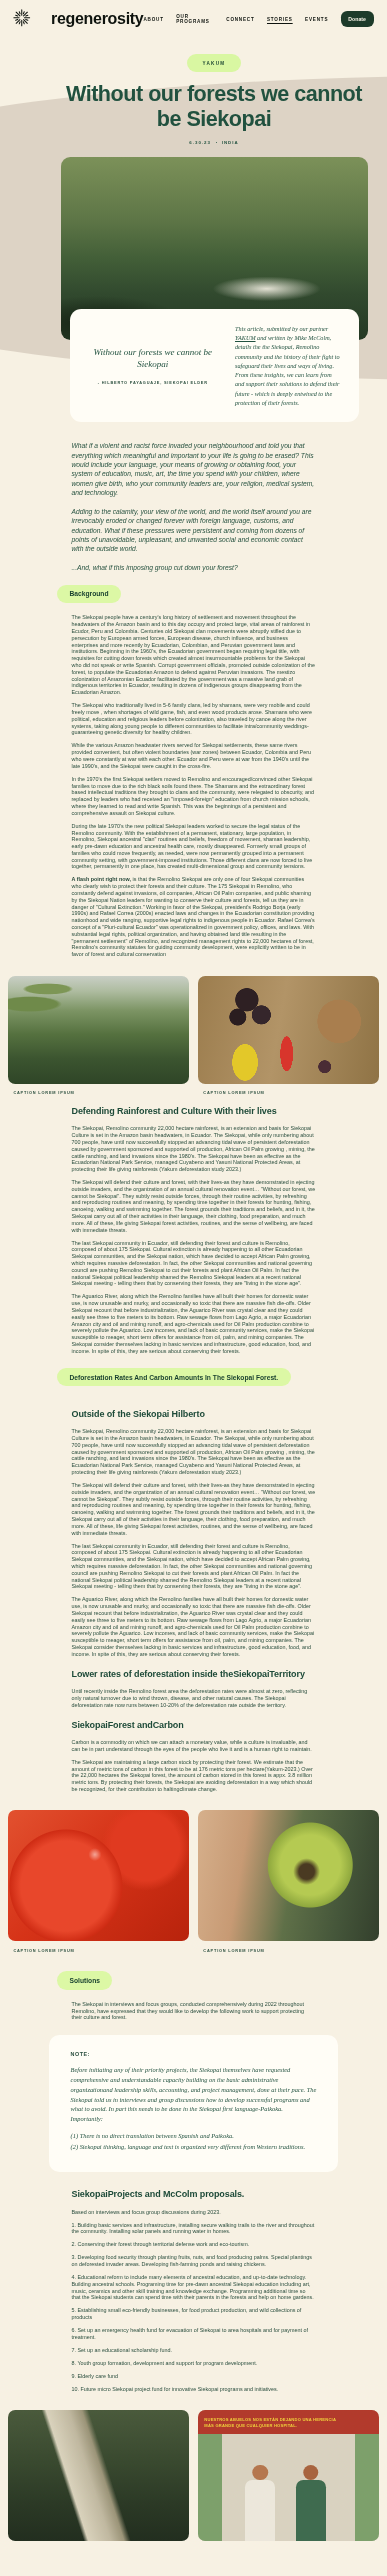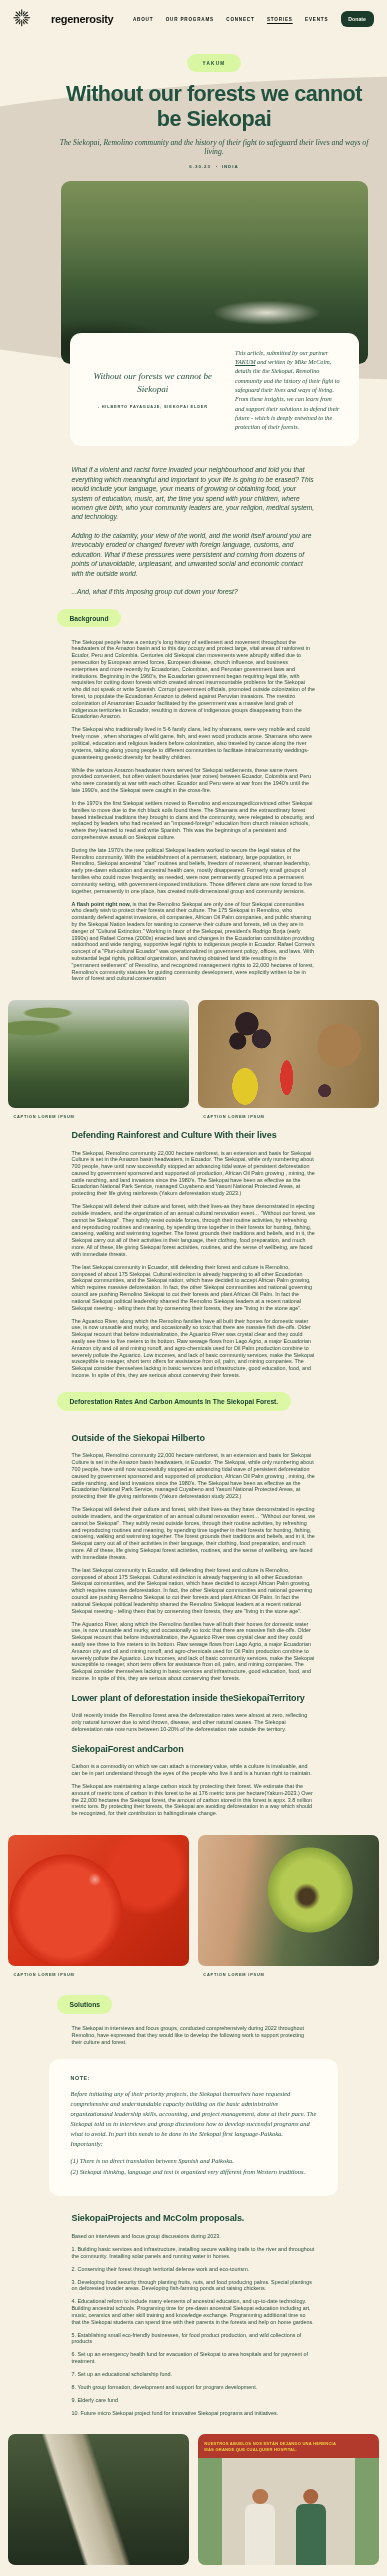--- a/index.html
+++ b/index.html
@@ -4,21 +4,21 @@
 <style>
   * { box-sizing: border-box; margin: 0; padding: 0; }
   html, body { background:#f7f1e3; }
   body { font-family:"Liberation Sans", sans-serif; }
   .page { width:387px; overflow:hidden; position:relative; background:#f7f1e3; color:#2d5040; margin:0 auto; }
   .u-caps { text-transform:uppercase; }
 
   
   .site-header { display:flex; justify-content:space-between; align-items:center; padding:9.3px 13.4px 7.2px; position:relative; z-index:6; }
   .brand { display:flex; align-items:center; gap:4.1px; color:#0e130e; }
-  .brand-name { font-size:11px; font-weight:bold; letter-spacing:-0.3px;padding-left:16px; }
+  .brand-name { font-size:16px; font-weight:bold; letter-spacing:-0.3px;padding-left:16px; }
   .main-nav { display:flex; align-items:center; gap:12.4px; }
   .nav-link { font-size:4.6px; font-weight:bold; letter-spacing:0.8px; color:#0e130e; text-transform:uppercase; cursor:pointer; }
   .nav-link.active { text-decoration:underline; text-underline-offset:2.1px; }
   .donate-btn { background:#1d3b2a; color:#f7f3e6; border:none; border-radius:6.2px; padding:5.2px 7.7px; font-size:5.2px; font-weight:bold; cursor:pointer; font-family:inherit; }
 
   
   .hero { position:relative; text-align:center;padding-left:41px; }
   .hero-curve { position:absolute; left:-309px; top:40px; width:1546px; height:304px; border-radius:50%; background:#ddd3c5; z-index:0; }
   .hero-inner { position:relative; z-index:1; padding-top:18.5px; }
   .tag-pill { display:inline-block; background:#d9f7a2; color:#1d4732; border-radius:9.8px; padding:6.2px 15.5px; font-size:4.6px; font-weight:bold; letter-spacing:1.3px; }
@@ -137,21 +137,20 @@
       <span class="nav-link">Events</span>
       <button class="donate-btn">Donate</button>
     </nav>
   </header>
 
   <section class="hero">
     <div class="hero-curve"></div>
     <div class="hero-inner">
       <span class="tag-pill">YAKUM</span>
       <h1 class="page-title">Without our forests we cannot be Siekopai</h1>
-      <p class="hero-subtitle">The Siekopai, Remolino community and the history of their fight to safeguard their lives and ways of living.</p>
       <div class="hero-meta">
         <span class="u-caps">6.30.23</span>
         <span class="meta-dot"></span>
         <span class="u-caps">India</span>
       </div>
       <div class="hero-figure"></div>
       <div class="quote-card">
         <div class="quote-col">
           <div class="pull-quote">Without our forests we cannot be Siekopai</div>
           <div class="quote-attr u-caps">- Hilberto Payaguaje, Siekopai Elder</div>
@@ -192,21 +191,21 @@
     <p class="body-p">The Siekopai, Remolino community 22,000 hectare rainforest, is an extension and basis for Siekopai Culture is set in the Amazon basin headwaters, in Ecuador. The Siekopai, while only numbering about 700 people, have until now successfully stopped an advancing tidal wave of persistent deforestation caused by government sponsored and supported oil production, African Oil Palm growing , mining, the cattle ranching, and land invasions since the 1980's. The Siekopai have been as effective as the Ecuadorian National Park Service, managed Cuyabeno and Yasuni National Protected Areas, at protecting their life giving rainforests (Yakum deforestation study 2023.)</p>
     <p class="body-p">The Siekopai will defend their culture and forest, with their lives-as they have demonstrated in ejecting outside invaders, and the organization of an annual cultural renovation event… "Without our forest, we cannot be Siekopai". They subtly resist outside forces, through their routine activities, by refreshing and reproducing routines and meaning, by spending time together in their forests for hunting, fishing, canoeing, walking and swimming together. The forest grounds their traditions and beliefs, and in it, the Siekopai carry out all of their activities in their language, their clothing, food preparation, and much more. All of these, life giving Siekopai forest activities, routines, and the sense of wellbeing, are faced with immediate threats.</p>
     <p class="body-p">The last Siekopai community in Ecuador, still defending their forest and culture is Remolino, composed of about 175 Siekopai. Cultural extinction is already happening to all other Ecuadorian Siekopai communities, and the Siekopai nation, which have decided to accept African Palm growing, which requires massive deforestation. In fact, the other Siekopai communities and national governing council are pushing Remolino Siekopai to cut their forests and plant African Oil Palm. In fact the national Siekopai political leadership shamed the Remolino Siekopai leaders at a recent national Siekopai meeting - telling them that by conserving their forests, they are "living in the stone age".</p>
     <p class="body-p">The Aguarico River, along which the Remolino families have all built their homes for domestic water use, is now unusable and murky, and occasionally so toxic that there are massive fish die-offs. Older Siekopai recount that before industrialization, the Aguarico River was crystal clear and they could easily see three to five meters to its bottom. Raw sewage flows from Lago Agrio, a major Ecuadorian Amazon city and oil and mining runoff, and agro-chemicals used for Oil Palm production combine to severely pollute the Aguarico. Low incomes, and lack of basic community services, make the Siekopai susceptible to meager, short term offers for assistance from oil, palm, and mining companies. The Siekopai consider themselves lacking in basic services and infrastructure, good education, food, and income. In spite of this, they are serious about conserving their forests.</p>
     <div style="margin-top:10.3px;"><span class="pill-heading">Deforestation Rates And Carbon Amounts In The Siekopai Forest.</span></div>
     <h3 class="section-heading">Outside of the Siekopai Hilberto</h3>
     <p class="body-p">The Siekopai, Remolino community 22,000 hectare rainforest, is an extension and basis for Siekopai Culture is set in the Amazon basin headwaters, in Ecuador. The Siekopai, while only numbering about 700 people, have until now successfully stopped an advancing tidal wave of persistent deforestation caused by government sponsored and supported oil production, African Oil Palm growing , mining, the cattle ranching, and land invasions since the 1980's. The Siekopai have been as effective as the Ecuadorian National Park Service, managed Cuyabeno and Yasuni National Protected Areas, at protecting their life giving rainforests (Yakum deforestation study 2023.)</p>
     <p class="body-p">The Siekopai will defend their culture and forest, with their lives-as they have demonstrated in ejecting outside invaders, and the organization of an annual cultural renovation event… "Without our forest, we cannot be Siekopai". They subtly resist outside forces, through their routine activities, by refreshing and reproducing routines and meaning, by spending time together in their forests for hunting, fishing, canoeing, walking and swimming together. The forest grounds their traditions and beliefs, and in it, the Siekopai carry out all of their activities in their language, their clothing, food preparation, and much more. All of these, life giving Siekopai forest activities, routines, and the sense of wellbeing, are faced with immediate threats.</p>
     <p class="body-p">The last Siekopai community in Ecuador, still defending their forest and culture is Remolino, composed of about 175 Siekopai. Cultural extinction is already happening to all other Ecuadorian Siekopai communities, and the Siekopai nation, which have decided to accept African Palm growing, which requires massive deforestation. In fact, the other Siekopai communities and national governing council are pushing Remolino Siekopai to cut their forests and plant African Oil Palm. In fact the national Siekopai political leadership shamed the Remolino Siekopai leaders at a recent national Siekopai meeting - telling them that by conserving their forests, they are "living in the stone age".</p>
     <p class="body-p">The Aguarico River, along which the Remolino families have all built their homes for domestic water use, is now unusable and murky, and occasionally so toxic that there are massive fish die-offs. Older Siekopai recount that before industrialization, the Aguarico River was crystal clear and they could easily see three to five meters to its bottom. Raw sewage flows from Lago Agrio, a major Ecuadorian Amazon city and oil and mining runoff, and agro-chemicals used for Oil Palm production combine to severely pollute the Aguarico. Low incomes, and lack of basic community services, make the Siekopai susceptible to meager, short term offers for assistance from oil, palm, and mining companies. The Siekopai consider themselves lacking in basic services and infrastructure, good education, food, and income. In spite of this, they are serious about conserving their forests.</p>
-    <h3 class="section-heading">Lower plant of deforestation inside theSiekopaiTerritory</h3>
+    <h3 class="section-heading">Lower rates of deforestation inside theSiekopaiTerritory</h3>
     <p class="body-p">Until recently inside the Remolino forest area the deforestation rates were almost at zero, reflecting only natural turnover due to wind thrown, disease, and other natural causes. The Siekopai deforestation rate now runs between 10-20% of the deforestation rate outside the territory.</p>
     <h3 class="section-heading">SiekopaiForest andCarbon</h3>
     <p class="body-p">Carbon is a commodity on which we can attach a monetary value, while a culture is invaluable, and can be in part understand through the eyes of the people who live it and is a human right to maintain.</p>
     <p class="body-p">The Siekopai are maintaining a large carbon stock by protecting their forest. We estimate that the amount of metric tons of carbon in this forest to be at 176 metric tons per hectare(Yakum-2023.) Over the 22,000 hectares the Siekopai forest, the amount of carbon stored in this forest is appx. 3.8 million metric tons. By protecting their forests, the Siekopai are avoiding deforestation in a way which should be recognized, for their contribution to haltingclimate change.</p>
   </div>
 
   <div class="figure-row">
     <div class="figure-col">
       <div class="figure fh2 fig-redfruits"></div>
       <div class="figure-caption u-caps">Caption Lorem Ipsum</div>

